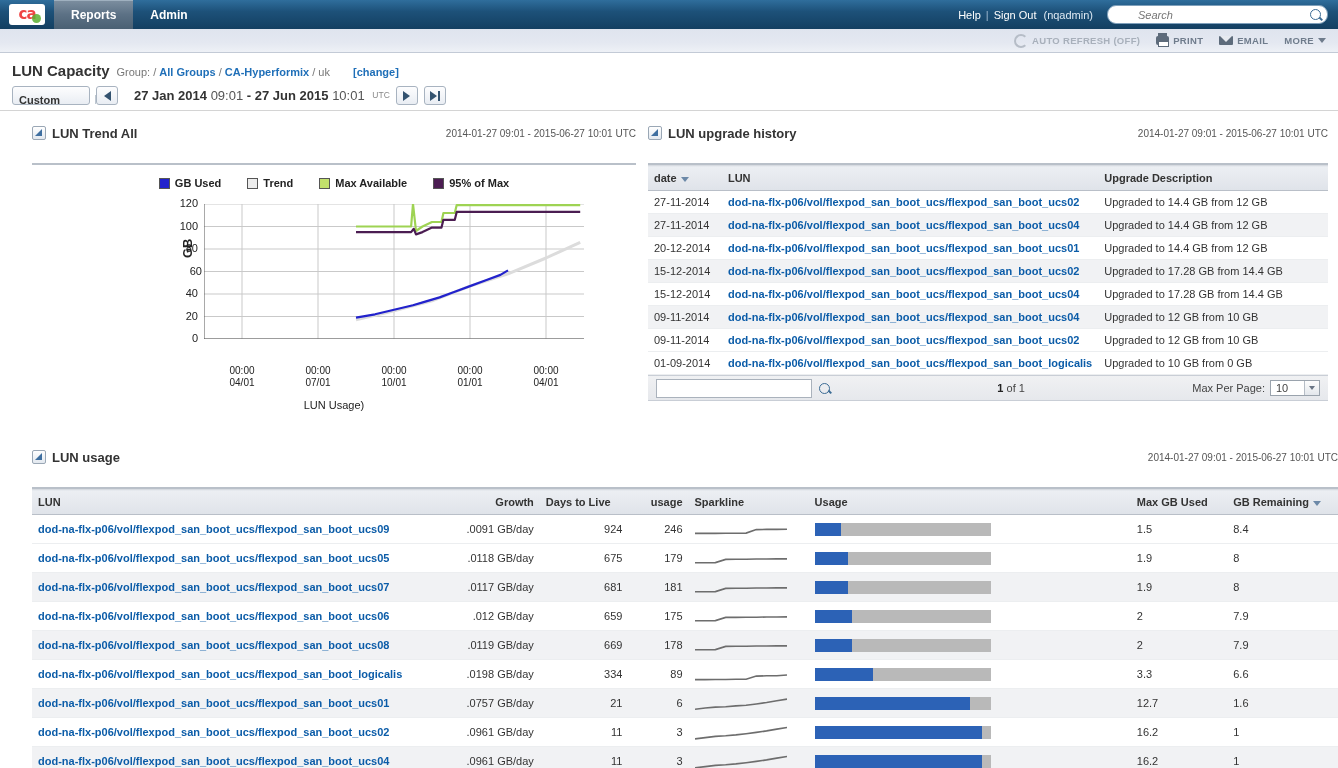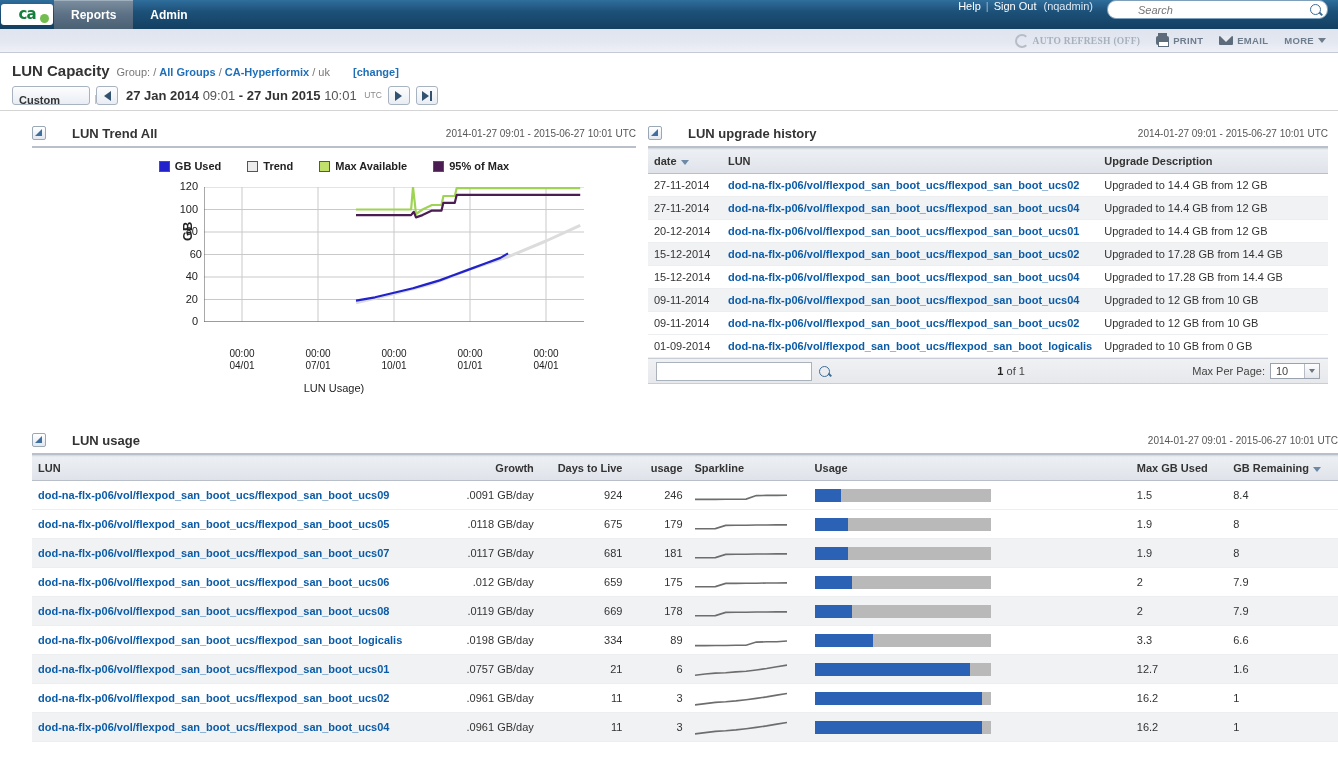--- a/index.html
+++ b/index.html
@@ -11,40 +11,40 @@
   
   #topnav{
     height:29px;width:100%;
     background:linear-gradient(to bottom,#1a4f7a 0%,#15415f 45%,#0e3category 100%);
     background:linear-gradient(to bottom,#2a6a9b 0%,#1b5party 1%,#174a70 50%,#113a5a 100%);
     background:linear-gradient(to bottom,#2f6e9c 0%,#1d5179 40%,#133f61 100%);
     display:flex;align-items:stretch;position:relative;
   }
   #logo{width:54px;display:flex;align-items:center;justify-content:center;}
   .ca-logo{
-    width:52px;height:21px;border-radius:3px;
+    width:36px;height:21px;border-radius:3px;
     background:#ffffff;position:relative;display:block;
-    font-weight:bold;font-size:15px;color:#15803d;
+    font-weight:bold;font-size:15px;color:#ef4444;
     line-height:21px;text-align:center;letter-spacing:-1px;
     font-family:"DejaVu Sans",sans-serif;
   }
   .ca-logo::after{
     content:"";position:absolute;right:4px;bottom:2px;width:9px;height:9px;
     border-radius:50%;background:#5ab031;opacity:.85;
   }
   .navtab{
     display:flex;align-items:center;padding:0 17px;color:#ffffff;
     font-weight:bold;font-size:12px;cursor:pointer;
   }
   .navtab.active{
     background:linear-gradient(to bottom,#7d8fa0 0%,#5c7185 50%,#4a6073 100%);
     box-shadow:inset 0 1px 0 #9fb0bf;
   }
   #navright{
-    margin-left:auto;display:flex;padding-right:10px;gap:0;
+    margin-left:auto;display:flex;align-items:center;padding-right:10px;gap:0;
     color:#e8f0f7;font-size:11px;
   }
   #navright a{color:#ffffff;text-decoration:none;}
   #navright .sep{margin:0 5px;color:#9fb9cf;}
   #navright .user{margin-left:7px;color:#dce8f2;}
   #searchbox{
     margin-left:14px;width:185px;height:17px;background:#ffffff;border-radius:9px;
     display:flex;align-items:center;padding:0 6px 0 28px;border:1px solid #7fa0bb;
   }
   #searchbox input{
@@ -65,21 +65,21 @@
     background:linear-gradient(to bottom,#dfe4ee 0%,#e4e8f1 60%,#eef1f6 100%);
     border-bottom:1px solid #c3cad6;
     display:flex;align-items:center;justify-content:flex-end;
     padding-right:12px;box-sizing:border-box;
   }
   .tbitem{
     display:flex;align-items:center;gap:4px;margin-left:16px;
     font-size:9.5px;font-weight:bold;letter-spacing:.3px;color:#6f7c8c;
     text-transform:uppercase;cursor:pointer;
   }
-  .tbitem.dim{color:#a8b0bb;font-family:Liberation Serif, serif;}
+  .tbitem.dim{color:#a8b0bb;}
   .refresh-ico{
     width:10px;height:10px;border:2px solid #b6bdc7;border-radius:50%;
     border-right-color:transparent;display:inline-block;
   }
   .print-ico{
     width:13px;height:9px;background:#5d6b7b;border-radius:2px;position:relative;display:inline-block;
   }
   .print-ico::before{content:"";position:absolute;top:-3px;left:2px;width:9px;height:3px;background:#5d6b7b;}
   .print-ico::after{content:"";position:absolute;bottom:-2px;left:2px;width:9px;height:4px;background:#fff;border:1px solid #5d6b7b;}
   .mail-ico{
@@ -114,32 +114,31 @@
   #customsel .lbl{font-weight:bold;font-size:11px;color:#333;}
   #customsel .dd{
     width:18px;height:100%;border-left:1px solid #bfc8d2;
     display:flex;align-items:center;justify-content:center;
   }
   .tri-d{width:0;height:0;border-left:3.5px solid transparent;border-right:3.5px solid transparent;border-top:4px solid #6a7585;}
   .navbtn{width:22px;justify-content:center;margin-left:6px;cursor:pointer;}
   .tri-l{width:0;height:0;border-top:5px solid transparent;border-bottom:5px solid transparent;border-right:7px solid #33526f;}
   .tri-r{width:0;height:0;border-top:5px solid transparent;border-bottom:5px solid transparent;border-left:7px solid #33526f;}
   .bar-r{width:2px;height:10px;background:#33526f;margin-left:1px;}
-  #daterange{margin-left:8px;font-size:13px;color:#333;}
+  #daterange{margin-left:16px;font-size:13px;color:#333;}
   #daterange .d{font-weight:bold;}
   #daterange .t{color:#555;}
   #daterange .utc{font-size:8.5px;color:#888;margin-left:4px;vertical-align:2px;}
   
   #content{padding:0 0 0 0;}
   .row{display:flex;}
   .panel{box-sizing:border-box;}
   .panelhead{
     display:flex;align-items:center;height:24px;border-bottom:2px solid #b9c0c9;
-    padding-bottom:1px;
-    gap:20px;
+    padding-bottom:18px;
   }
   .collapse-ico{
     width:12px;height:12px;border:1px solid #9aa7b5;border-radius:2px;
     background:linear-gradient(to bottom,#ffffff,#e2e8ef);
     position:relative;flex:0 0 auto;cursor:pointer;
   }
   .collapse-ico::after{
     content:"";position:absolute;left:2px;top:2px;width:0;height:0;
     border-left:7px solid transparent;border-bottom:7px solid #3f6fa0;
   }
@@ -444,21 +443,21 @@
     <div class="panelhead">
       <span class="collapse-ico"></span>
       <span class="panelname">LUN usage</span>
       <span class="paneldate">2014-01-27 09:01 - 2015-06-27 10:01 UTC</span>
     </div>
     <table>
       <thead>
         <tr>
           <th style="width:420px">LUN</th>
           <th style="width:70px;text-align:right">Growth</th>
-          <th style="width:78px;text-align:right">Days to Live</th>
+          <th style="width:78px;">Days to Live</th>
           <th style="width:50px;text-align:right">usage</th>
           <th style="width:110px">Sparkline</th>
           <th style="width:326px">Usage</th>
           <th style="width:86px">Max GB Used</th>
           <th style="width:100px"><span>GB Remaining</span><i class="sortcaret"></i></th>
         </tr>
       </thead>
       <tbody id="usage-body">
           <tr class="">
       <td><a class="lnk">dod-na-flx-p06/vol/flexpod_san_boot_ucs/flexpod_san_boot_ucs09</a></td>

